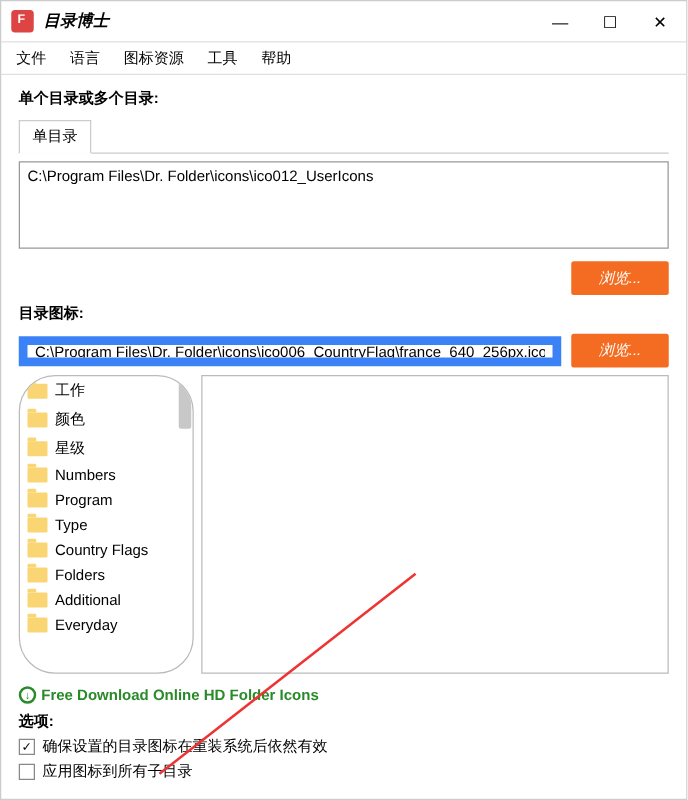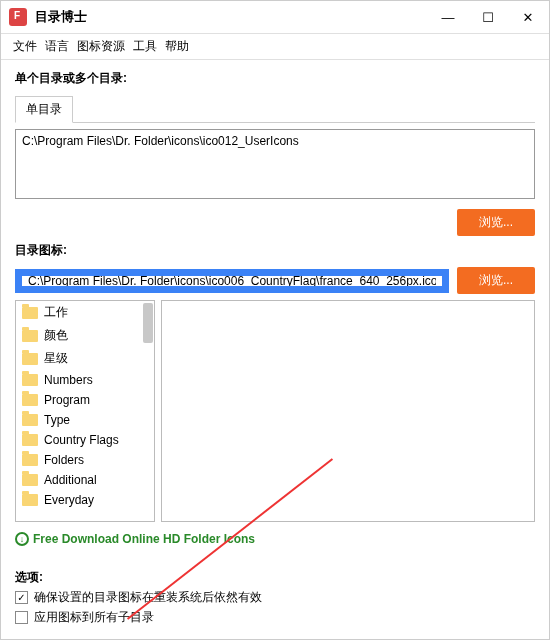--- a/index.html
+++ b/index.html
@@ -1,48 +1,48 @@
 <!DOCTYPE html>
 <html><head>
 <meta charset="utf-8">
 <style>
 * { box-sizing: border-box; margin: 0; padding: 0; }
 body { font-family: "Microsoft YaHei", sans-serif; font-size: 12px; background: #f0f0f0; width: 550px; height: 640px; overflow: hidden; }
 .window { background: #fff; border: 1px solid #ccc; width: 550px; height: 640px; display: flex; flex-direction: column; }
 .titlebar { display: flex; align-items: center; padding: 6px 8px; border-bottom: 1px solid #e0e0e0; }
 .app-icon { width: 18px; height: 18px; background: #d44; border-radius: 3px; margin-right: 8px; position: relative; }
 .app-icon::after { content: "F"; color: #fff; font-size: 10px; font-weight: bold; position: absolute; top: 2px; left: 5px; }
-.title { font-weight: bold; font-size: 13px; flex: 1; }
+.title { font-weight: bold; font-size: 13px; flex: 1; font-style: italic; }
 .win-controls { display: flex; gap: 14px; }
 .win-btn { width: 26px; height: 20px; display: flex; align-items: center; justify-content: center; cursor: pointer; font-size: 13px; }
-.menubar { display: flex; gap: 8px; padding: 4px 12px; border-bottom: 1px solid #e0e0e0; font-size: 12px; }
+.menubar { display: flex; gap: 19px; padding: 4px 12px; border-bottom: 1px solid #e0e0e0; font-size: 12px; }
 .menu-item { cursor: pointer; }
 .content { padding: 10px 14px; flex: 1; display: flex; flex-direction: column; gap: 6px; overflow: hidden; }
 .section-label { font-weight: bold; margin-bottom: 2px; }
 .tabs { display: flex; border-bottom: 1px solid #ccc; }
 .tab { padding: 4px 10px; border: 1px solid #ccc; border-bottom: none; background: #f5f5f5; cursor: pointer; position: relative; top: 1px; text-align: center; }
 .tab.active { background: #fff; border-bottom: 1px solid #fff; }
 .textarea { width: 100%; height: 70px; border: 1px solid #999; padding: 4px 6px; font-size: 12px; resize: none; font-family: inherit; }
 .row { display: flex; gap: 8px; align-items: center; }
 .text-input { flex: 1; border: 7px solid #3b82f6; padding: 3px 6px; font-size: 12px; height: 24px; }
-.btn-orange { background: #f36c21; color: #fff; border: none; padding: 5px 22px; cursor: pointer; font-size: 12px; border-radius: 2px; }
+.btn-orange { background: #f36c21; color: #fff; border: none; padding: 5px 22px; cursor: pointer; font-size: 12px; border-radius: 2px; font-style: italic; }
 .btn-right { display: flex; justify-content: flex-end; margin-top: 4px; }
 .split { display: flex; gap: 6px; flex: 1; min-height: 0; }
 .listbox { width: 140px; border: 1px solid #bbb; overflow-y: auto; background: #fff; }
 .list-item { display: flex; align-items: center; gap: 6px; padding: 3px 6px; cursor: pointer; }
 .folder-icon { width: 16px; height: 12px; background: #f9d574; border-radius: 1px; position: relative; }
 .folder-icon::before { content: ""; position: absolute; top: -3px; left: 0; width: 7px; height: 3px; background: #f9d574; border-radius: 1px 1px 0 0; }
 .preview { flex: 1; border: 1px solid #bbb; background: #fff; }
 .link { color: #2a8a2a; font-weight: bold; display: flex; align-items: center; gap: 4px; cursor: pointer; margin-top: 4px; }
 .link-icon { width: 14px; height: 14px; border: 2px solid #2a8a2a; border-radius: 50%; display: inline-flex; align-items: center; justify-content: center; font-size: 9px; color: #2a8a2a; }
-.options { margin-top: 17px; }
+.options { margin-top: 0; }
 .checkbox-row { display: flex; align-items: center; gap: 6px; margin: 3px 0; }
 .checkbox { width: 13px; height: 13px; border: 1px solid #888; display: inline-flex; align-items: center; justify-content: center; font-size: 10px; cursor: pointer; }
 .scrollbar-thumb { position: absolute; right: 1px; top: 2px; width: 10px; height: 40px; background: #c8c8c8; border-radius: 2px; }
-.listbox { position: relative; }
+.listbox { position: relative; border-radius: 29px; }
 .red-line { position: absolute; width: 260px; height: 2px; background: #e33; transform: rotate(-38deg); left: 100px; bottom: 100px; pointer-events: none; }
 </style>
 </head>
 <body>
 
 <div class="window">
   <div class="titlebar">
     <div class="app-icon"></div>
     <div class="title">目录博士</div>
     <div class="win-controls">

